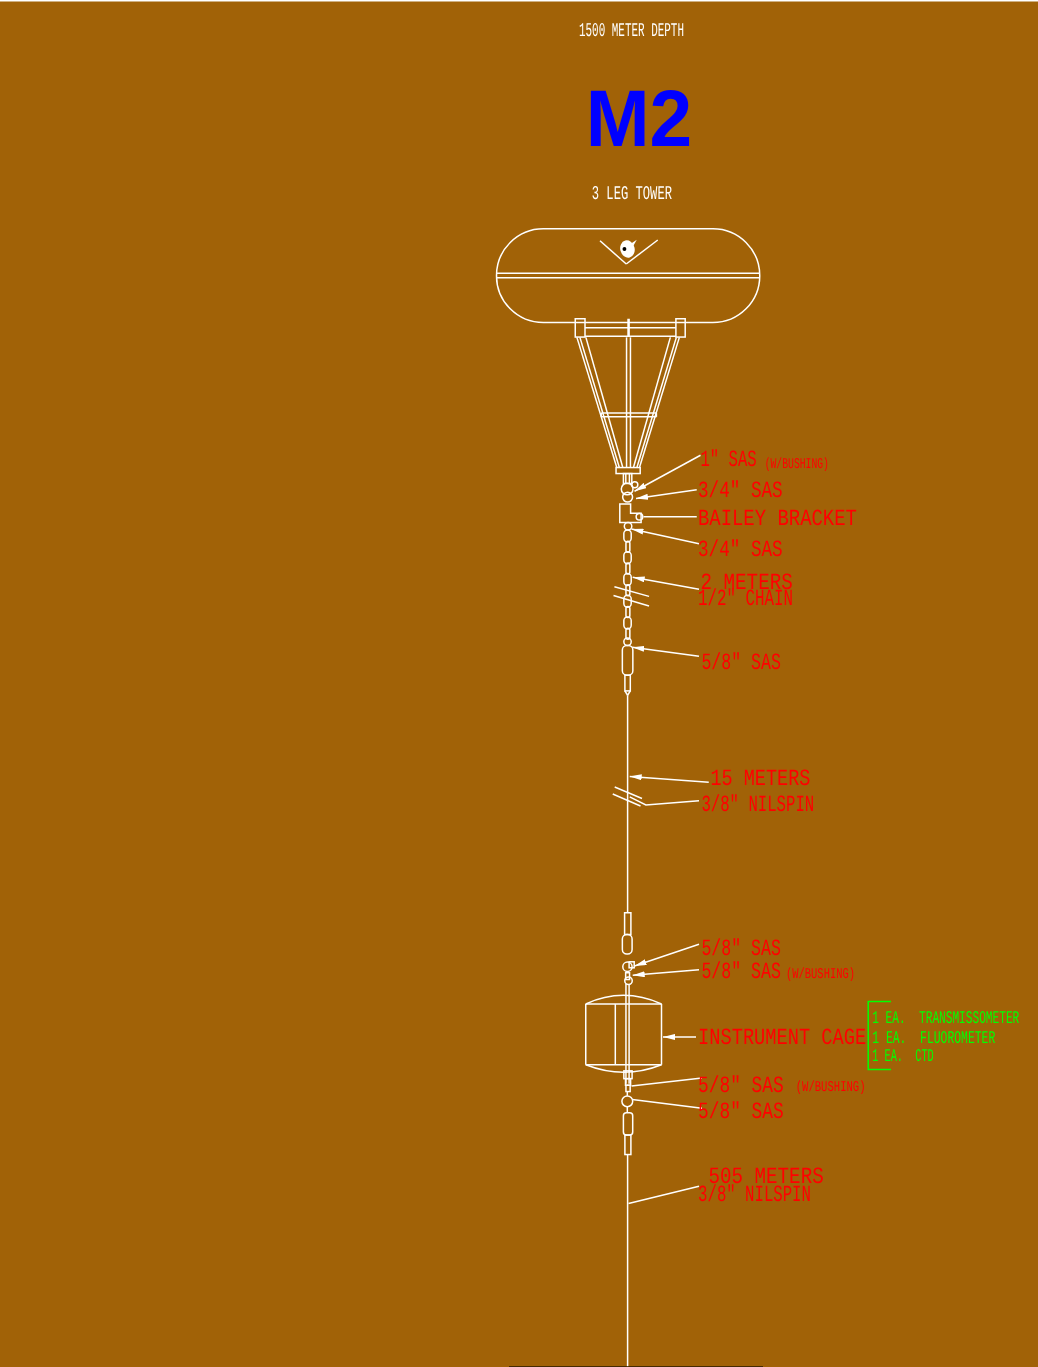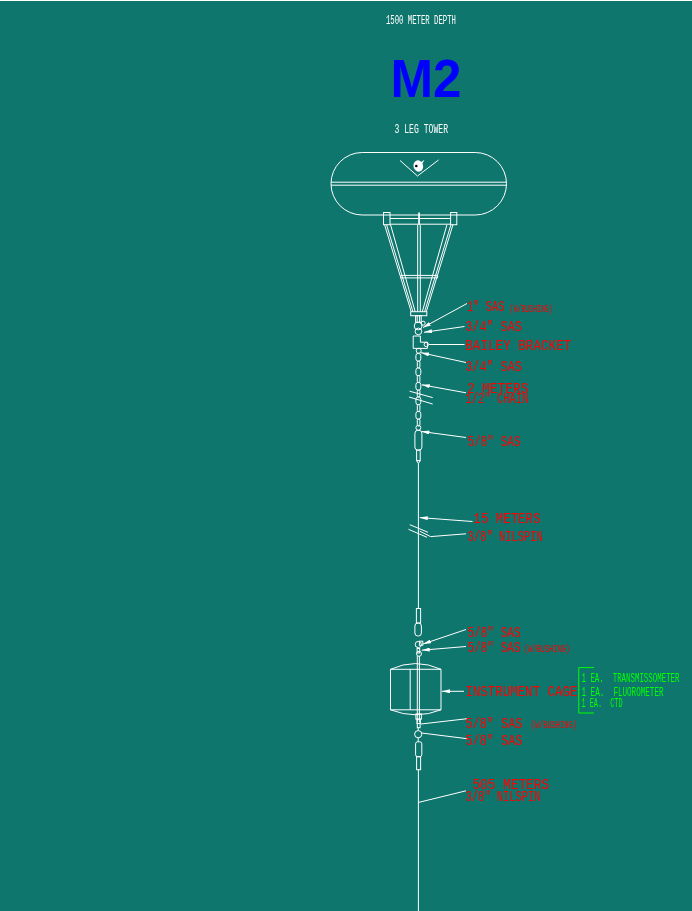--- a/index.html
+++ b/index.html
@@ -1,16 +1,16 @@
 <!DOCTYPE html>
 <html><head>
 <meta charset="utf-8">
 <style>
   html,body{margin:0;padding:0;background:#000;}
-  #stage{position:relative;width:692px;height:911px;background:#0f766e;overflow:hidden;}
+  #stage{position:relative;width:692px;height:911px;background:#a16207;overflow:hidden;}
   svg{display:block;}
   text{font-family:"Liberation Mono","DejaVu Sans Mono",monospace;white-space:pre;}
   .t-white{fill:#ffffff;font-size:13px;}
   .t-red{fill:#ff0000;font-size:15.5px;}
   .t-red-sm{fill:#ff0000;font-size:10px;}
   .t-green{fill:#00ff00;font-size:12px;}
   .t-m2{fill:#0000ff;font-size:53.5px;font-weight:bold;font-family:"Liberation Sans","DejaVu Sans",sans-serif;}
   .ln{stroke:#ffffff;stroke-width:1;fill:none;}
   .grn{stroke:#00ff00;stroke-width:1;fill:none;}
 </style>

